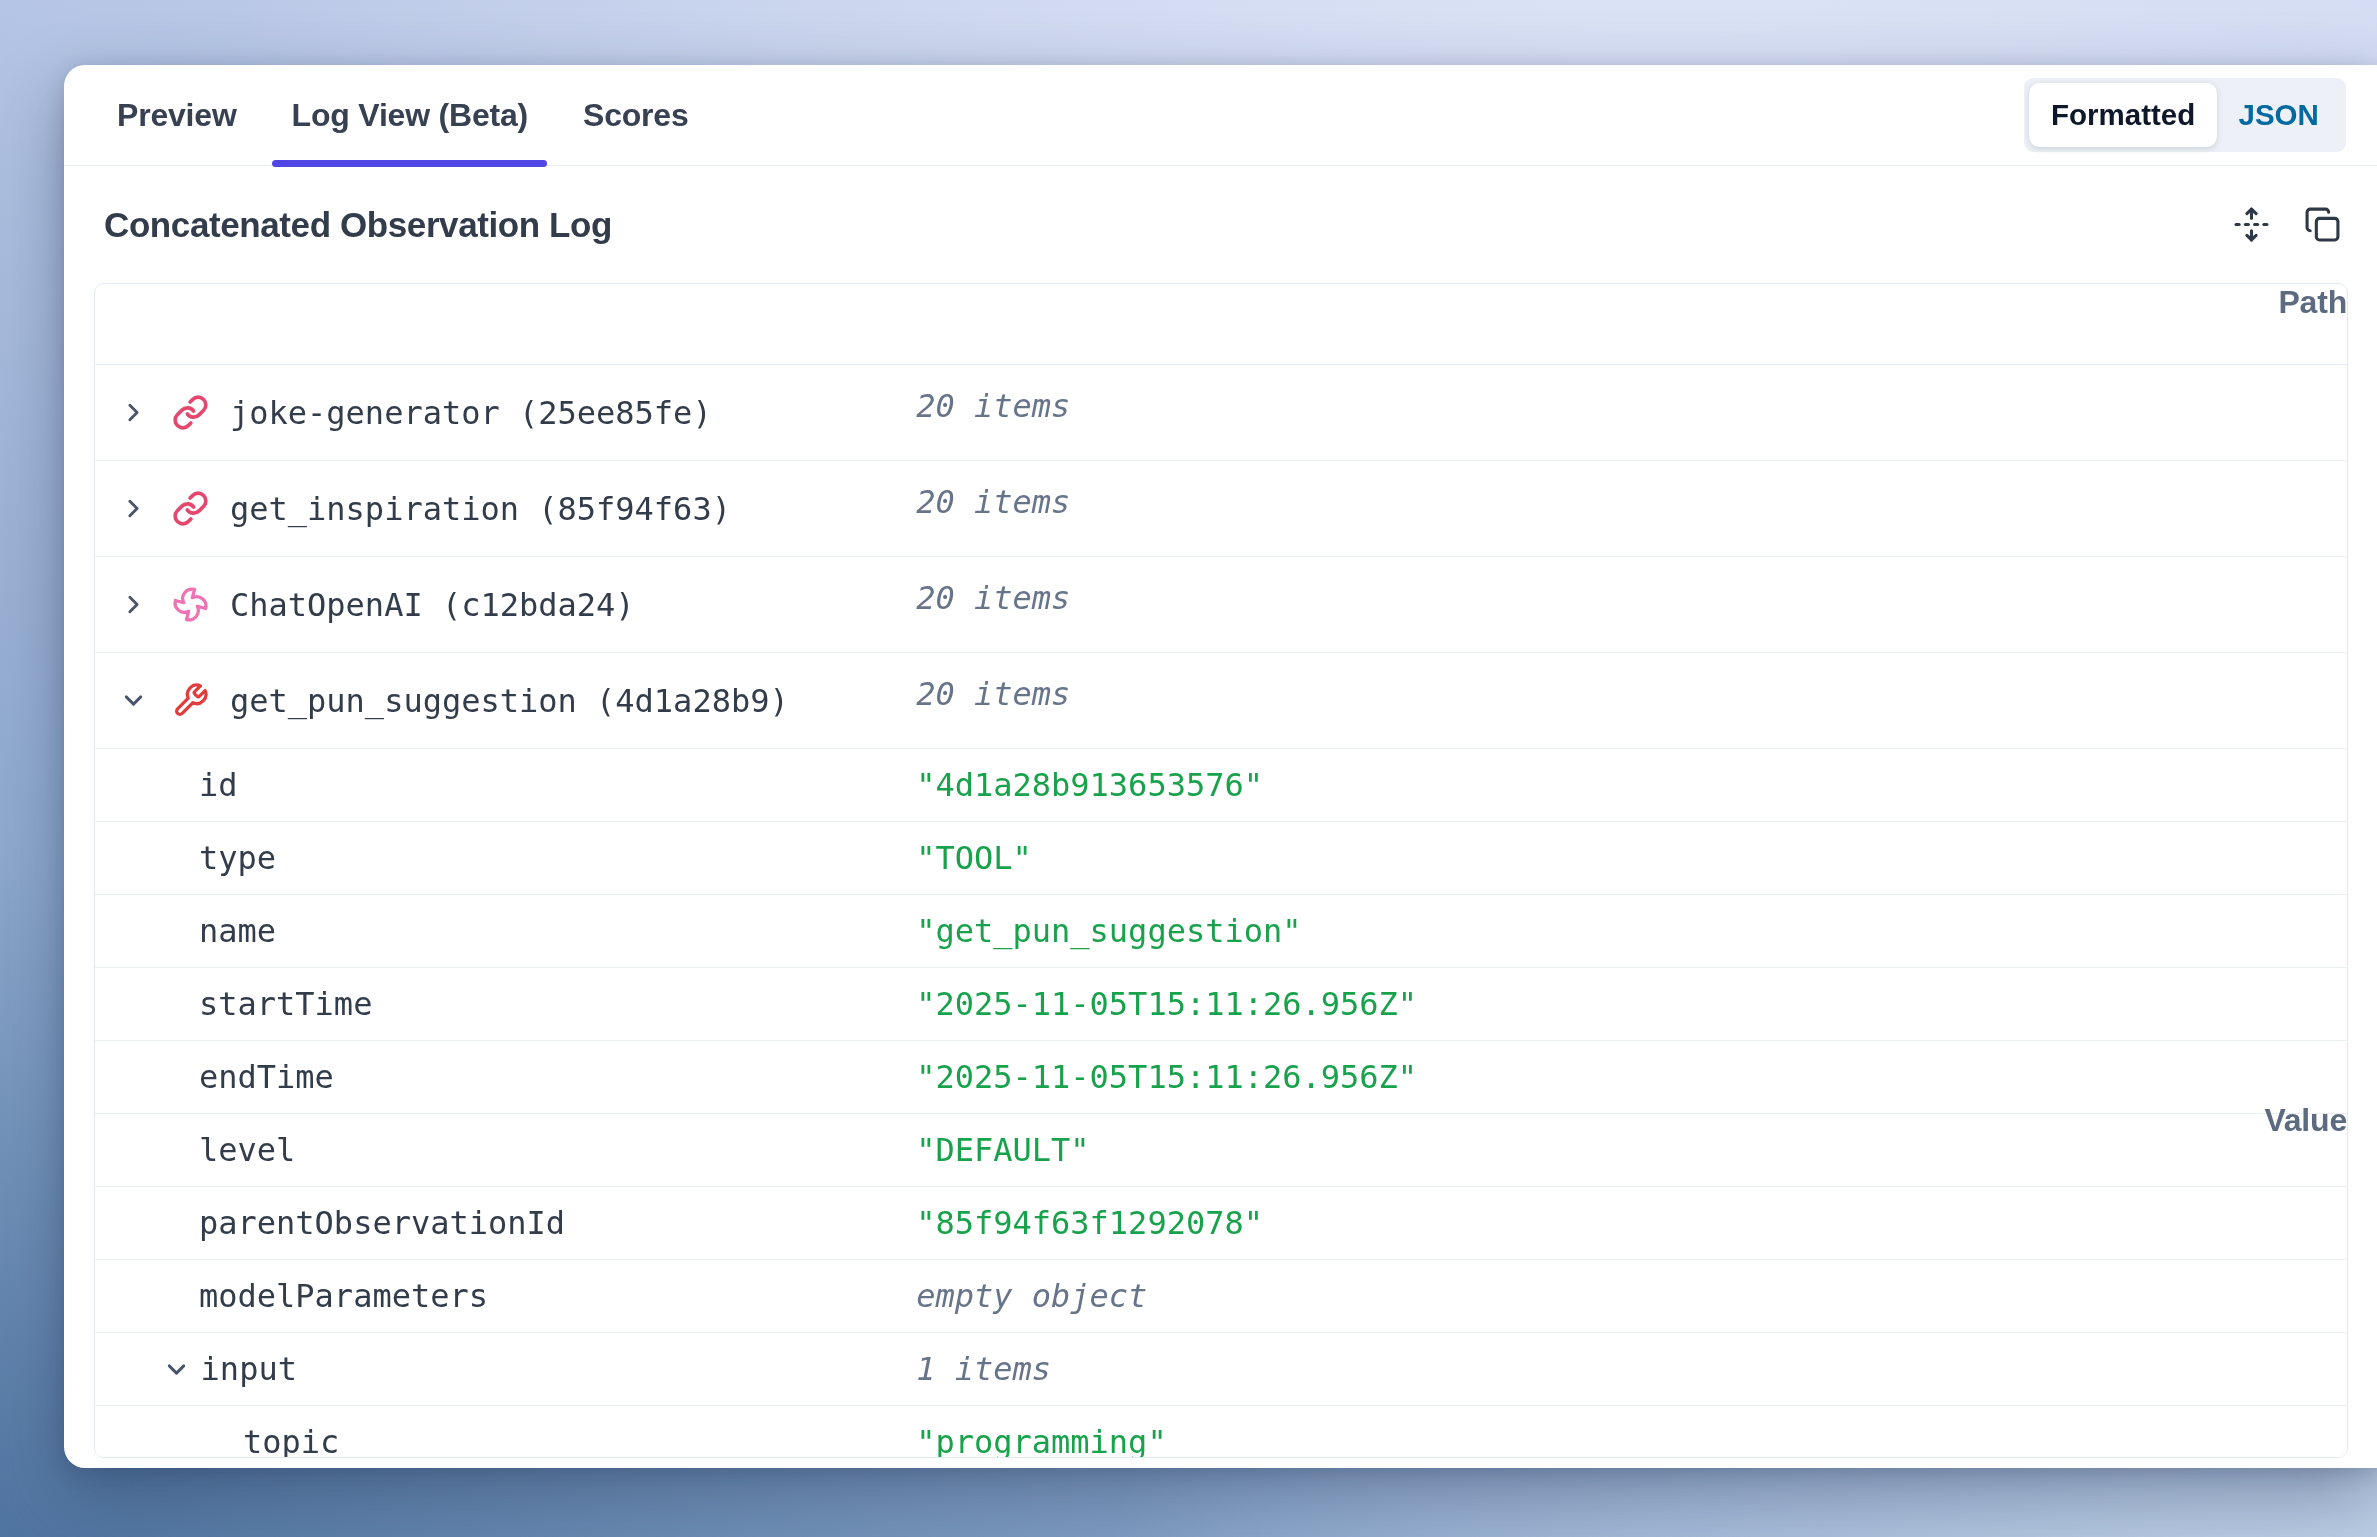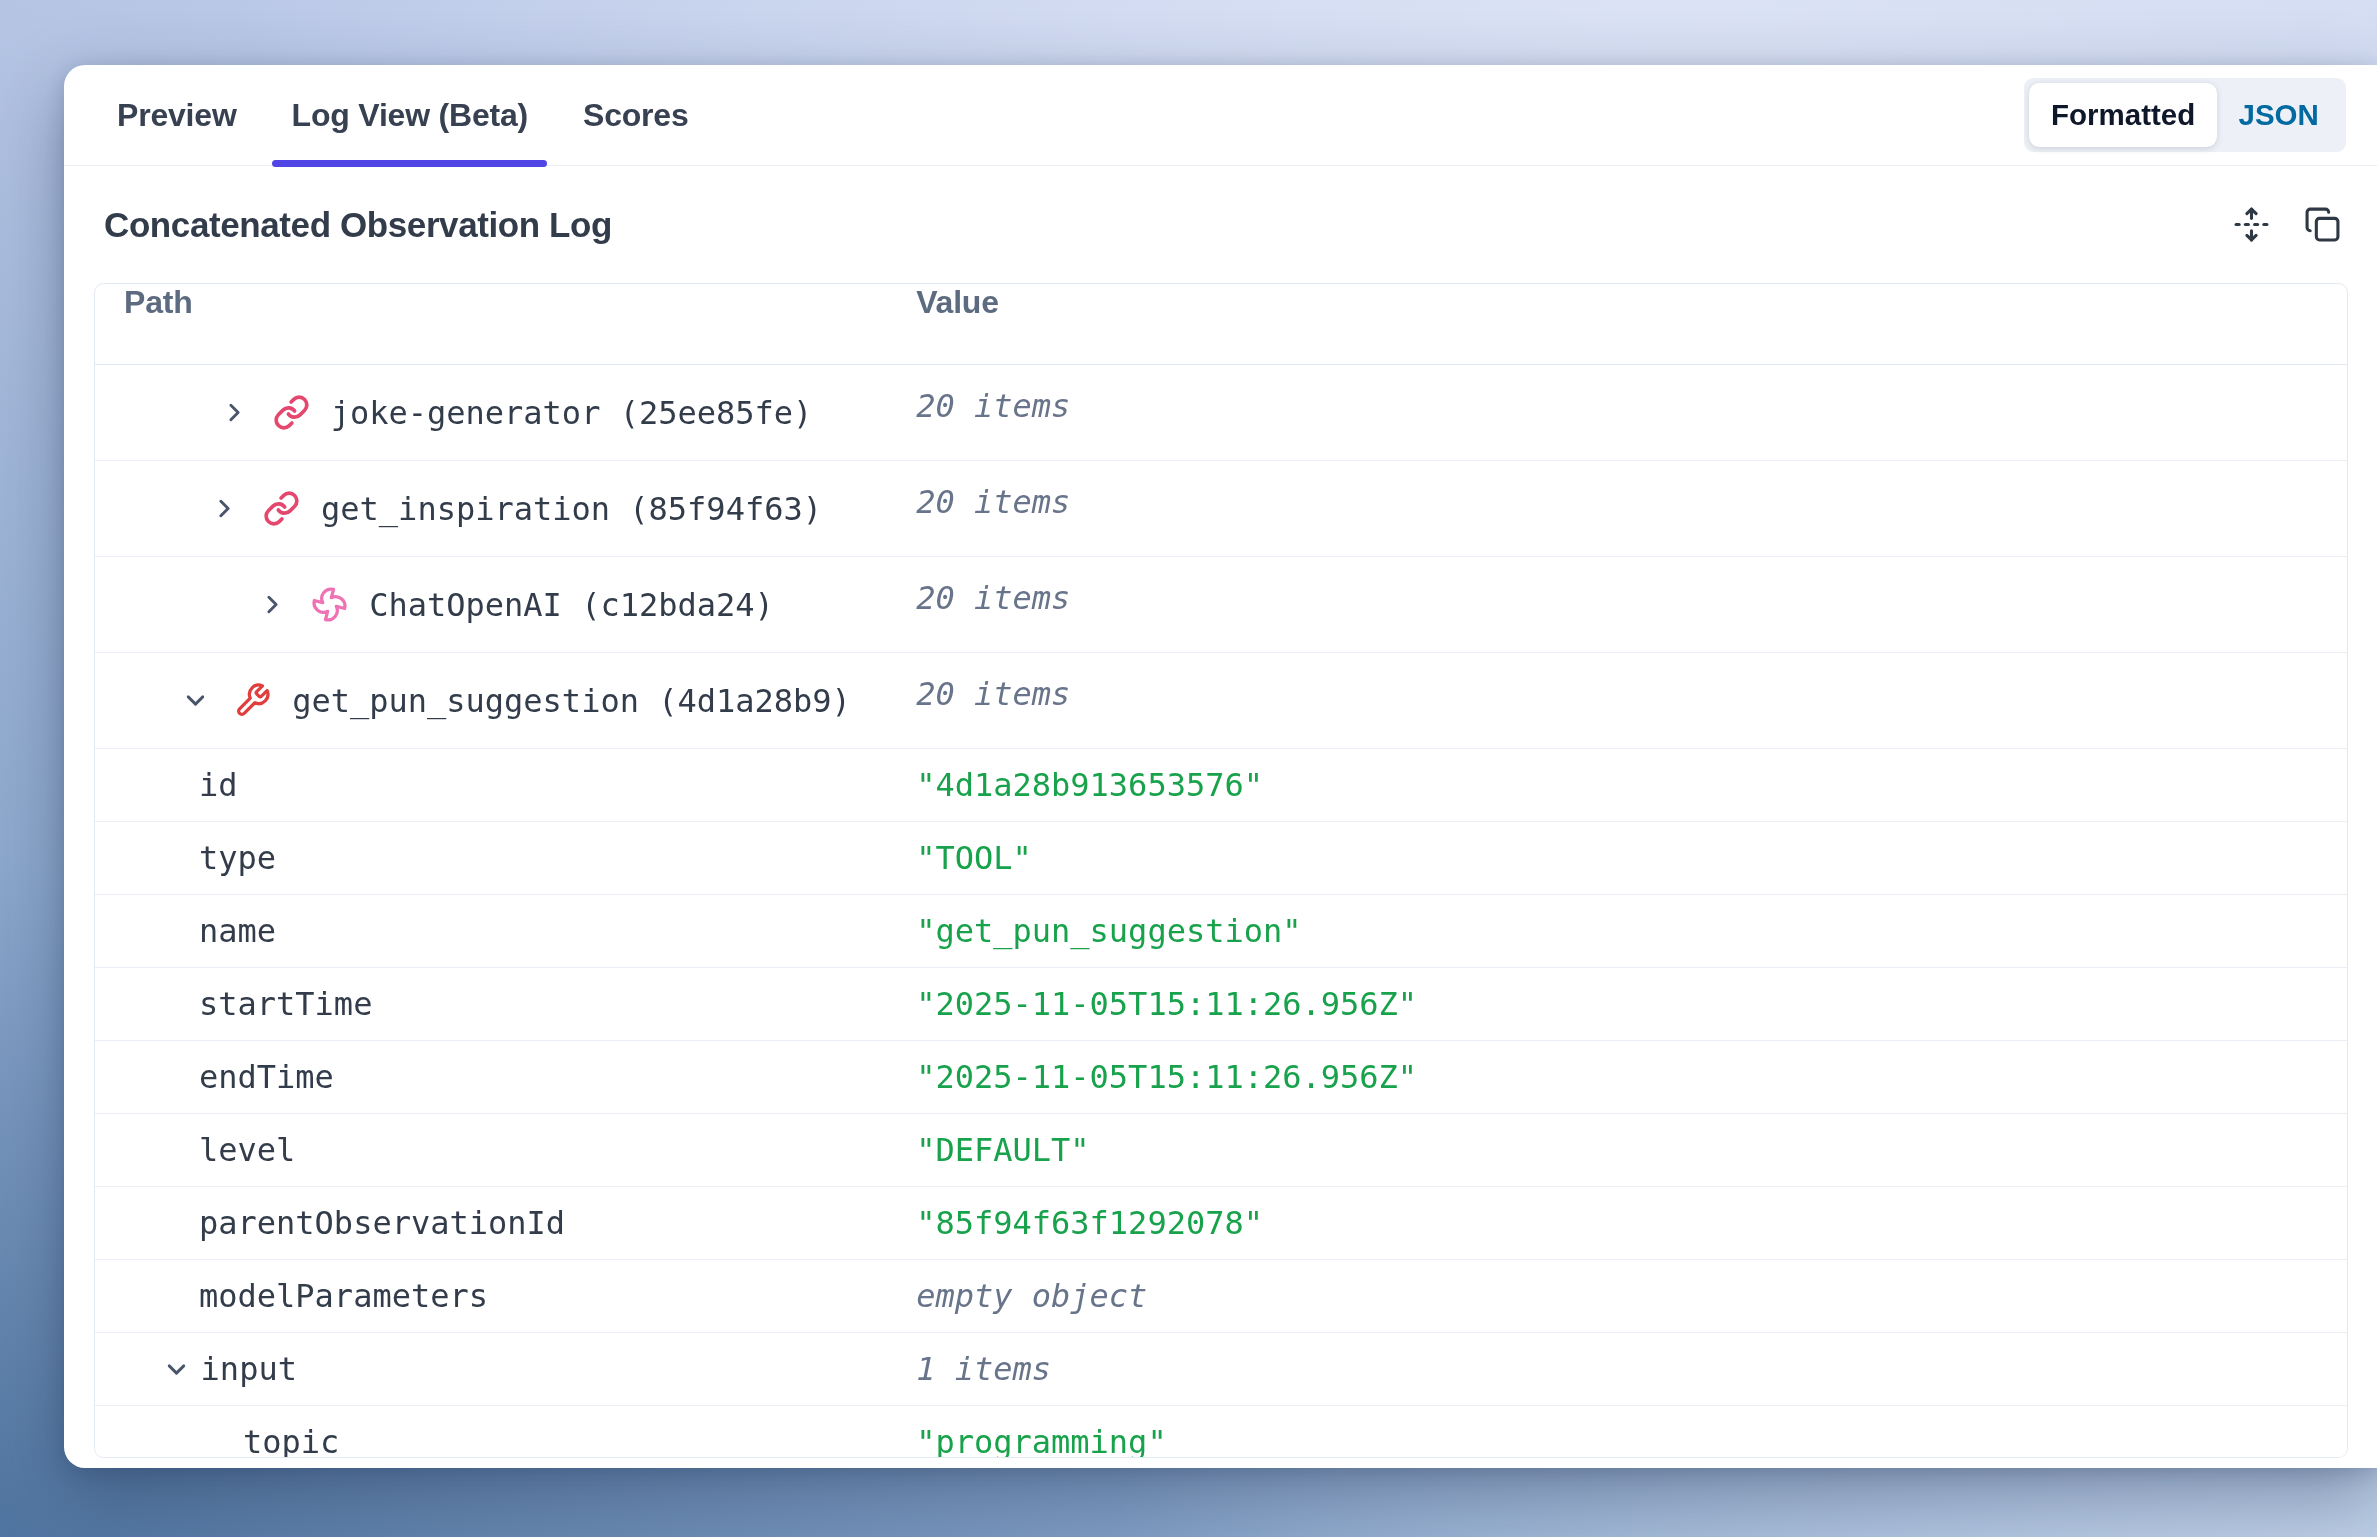--- a/index.html
+++ b/index.html
@@ -87,38 +87,39 @@
   
   .table {
     margin: 0 30px;
     border: 1.6px solid #e3e9f1;
     border-radius: 9.6px;
     height: 1175px;
     overflow: hidden;
     background: #fff;
   }
   .thead {
-    display: flex; align-items: flex-start;
+    display: flex; align-items: flex-end;
     height: 81px;
     border-bottom: 1.6px solid #e3e9f1;
+    flex-direction: column;
   }
   .th { font-size: 32px; font-weight: 700; color: #5d6b80; letter-spacing: -0.2px; }
   .th.path { flex: 0 0 818px; padding-left: 29px; }
   .th.value { flex: 1; padding-left: 3.2px; }
 
   .row { display: flex; border-bottom: 1.6px solid #eaeef5; background: #fff; }
   .row.lvl0 { height: 96px; }
   .row.sub  { height: 73px; }
 
   .cell { display: flex; align-items: center; }
   .cell.path { flex: 0 0 818px; }
   .cell.value { flex: 1; padding-left: 3.2px; }
   .row.lvl0 .cell.value { align-items: flex-start; padding-top: 21.6px; }
 
-  .row.lvl0 .cell.path { padding-left: 24px; justify-content: center; }
+  .row.lvl0 .cell.path { padding-left: 24px; }
   .row.sub  .cell.path { padding-left: 104px; }
   .row.sub.has-chev .cell.path { padding-left: 67px; }
   .row.lvl2 .cell.path { padding-left: 148px; }
 
   .chev {
     width: 29px; height: 29px; flex: 0 0 29px;
     display: flex; align-items: center; justify-content: center;
     color: #49556a; cursor: pointer;
   }
   .chev svg { width: 29px; height: 29px; }

